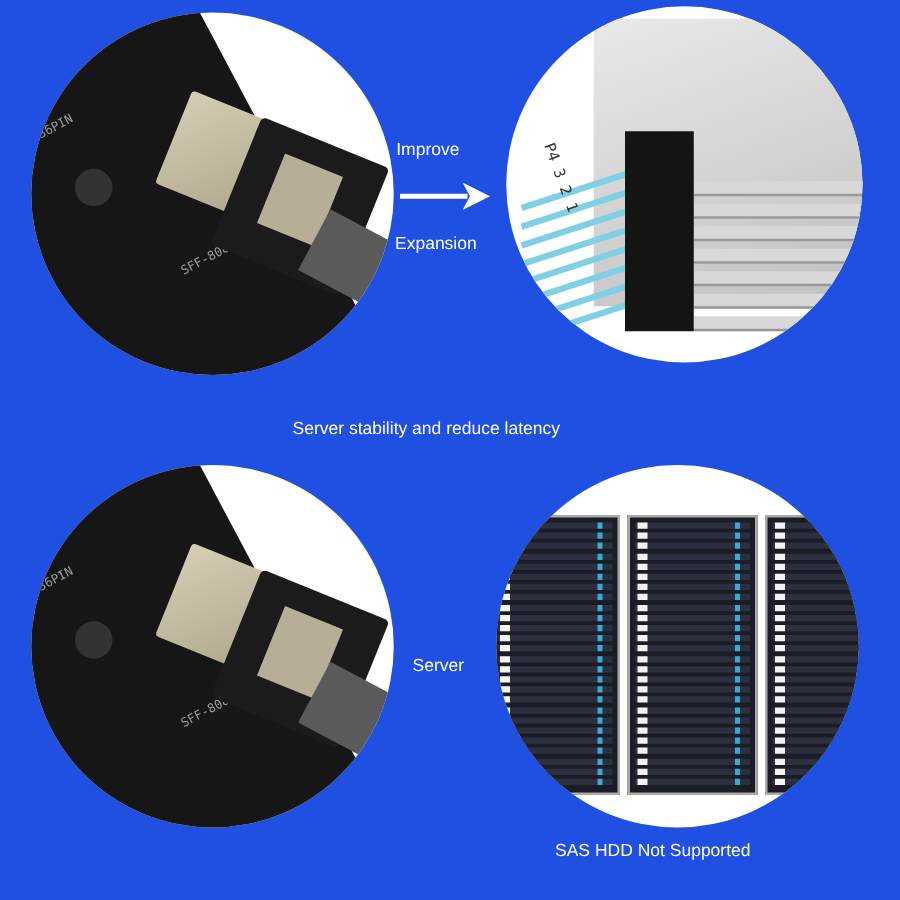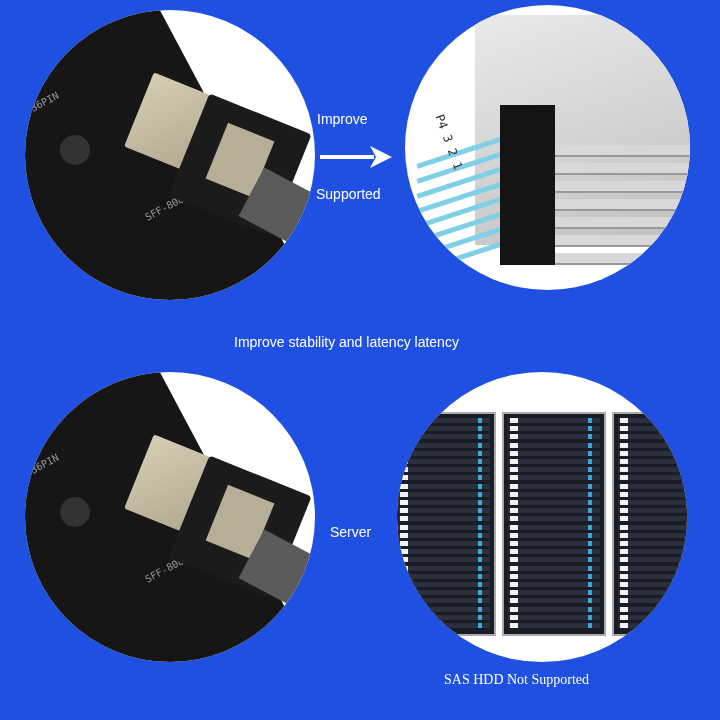--- a/index.html
+++ b/index.html
@@ -43,21 +43,21 @@
   <div class="housing"></div>
   <div class="latch"></div>
   <div class="cable"></div>
 </div>
 
 <span class="lbl" style="left:317px;top:111px;">Improve</span>
 <svg class="arrow" viewBox="0 0 72 22">
   <rect x="0" y="9" width="54" height="4" fill="#fff"></rect>
   <polygon points="50,0 72,11 50,22 56,11" fill="#fff"></polygon>
 </svg>
-<span class="lbl" style="left:316px;top:186px;">Supported</span>
+<span class="lbl" style="left:316px;top:186px;">Expansion</span>
 
 <div class="circle drv" style="left:405px;top:5px;">
   <div class="stack"></div>
   <div class="slab" style="top:140px;"></div>
   <div class="slab" style="top:158px;"></div>
   <div class="slab" style="top:176px;"></div>
   <div class="slab" style="top:194px;"></div>
   <div class="slab" style="top:212px;"></div>
   <div class="slab" style="top:230px;"></div>
   <div class="slab" style="top:248px;"></div>
@@ -66,21 +66,21 @@
   <div class="wire" style="top:175px;"></div>
   <div class="wire" style="top:190px;"></div>
   <div class="wire" style="top:205px;"></div>
   <div class="wire" style="top:220px;"></div>
   <div class="wire" style="top:235px;"></div>
   <div class="wire" style="top:250px;"></div>
   <div class="conn"></div>
   <span class="p4">P4 3 2 1</span>
 </div>
 
-<span class="lbl" style="left:234px;top:334px;">Improve stability and latency latency</span>
+<span class="lbl" style="left:234px;top:334px;">Server stability and reduce latency</span>
 
 <div class="circle pcb" style="left:25px;top:372px;">
   <div class="board">
     <span class="txt" style="left:40px;top:40px;">MSAS 36PIN</span>
     <span class="txt" style="left:120px;top:190px;">SFF-8087</span>
   </div>
   <div class="cap"></div>
   <div class="plug"></div>
   <div class="housing"></div>
   <div class="latch"></div>
@@ -377,13 +377,13 @@
       </div>
       <div class="unit" style="top: 200.8px;">
         <i></i>
       </div>
       <div class="unit" style="top: 209px;">
         <i></i>
       </div>
     </div>
 </div>
 
-<span class="lbl" style="left:444px;top:672px;font-family:Liberation Serif, serif;">SAS HDD Not Supported</span>
+<span class="lbl" style="left:444px;top:672px;">SAS HDD Not Supported</span>
 
 </body></html>

